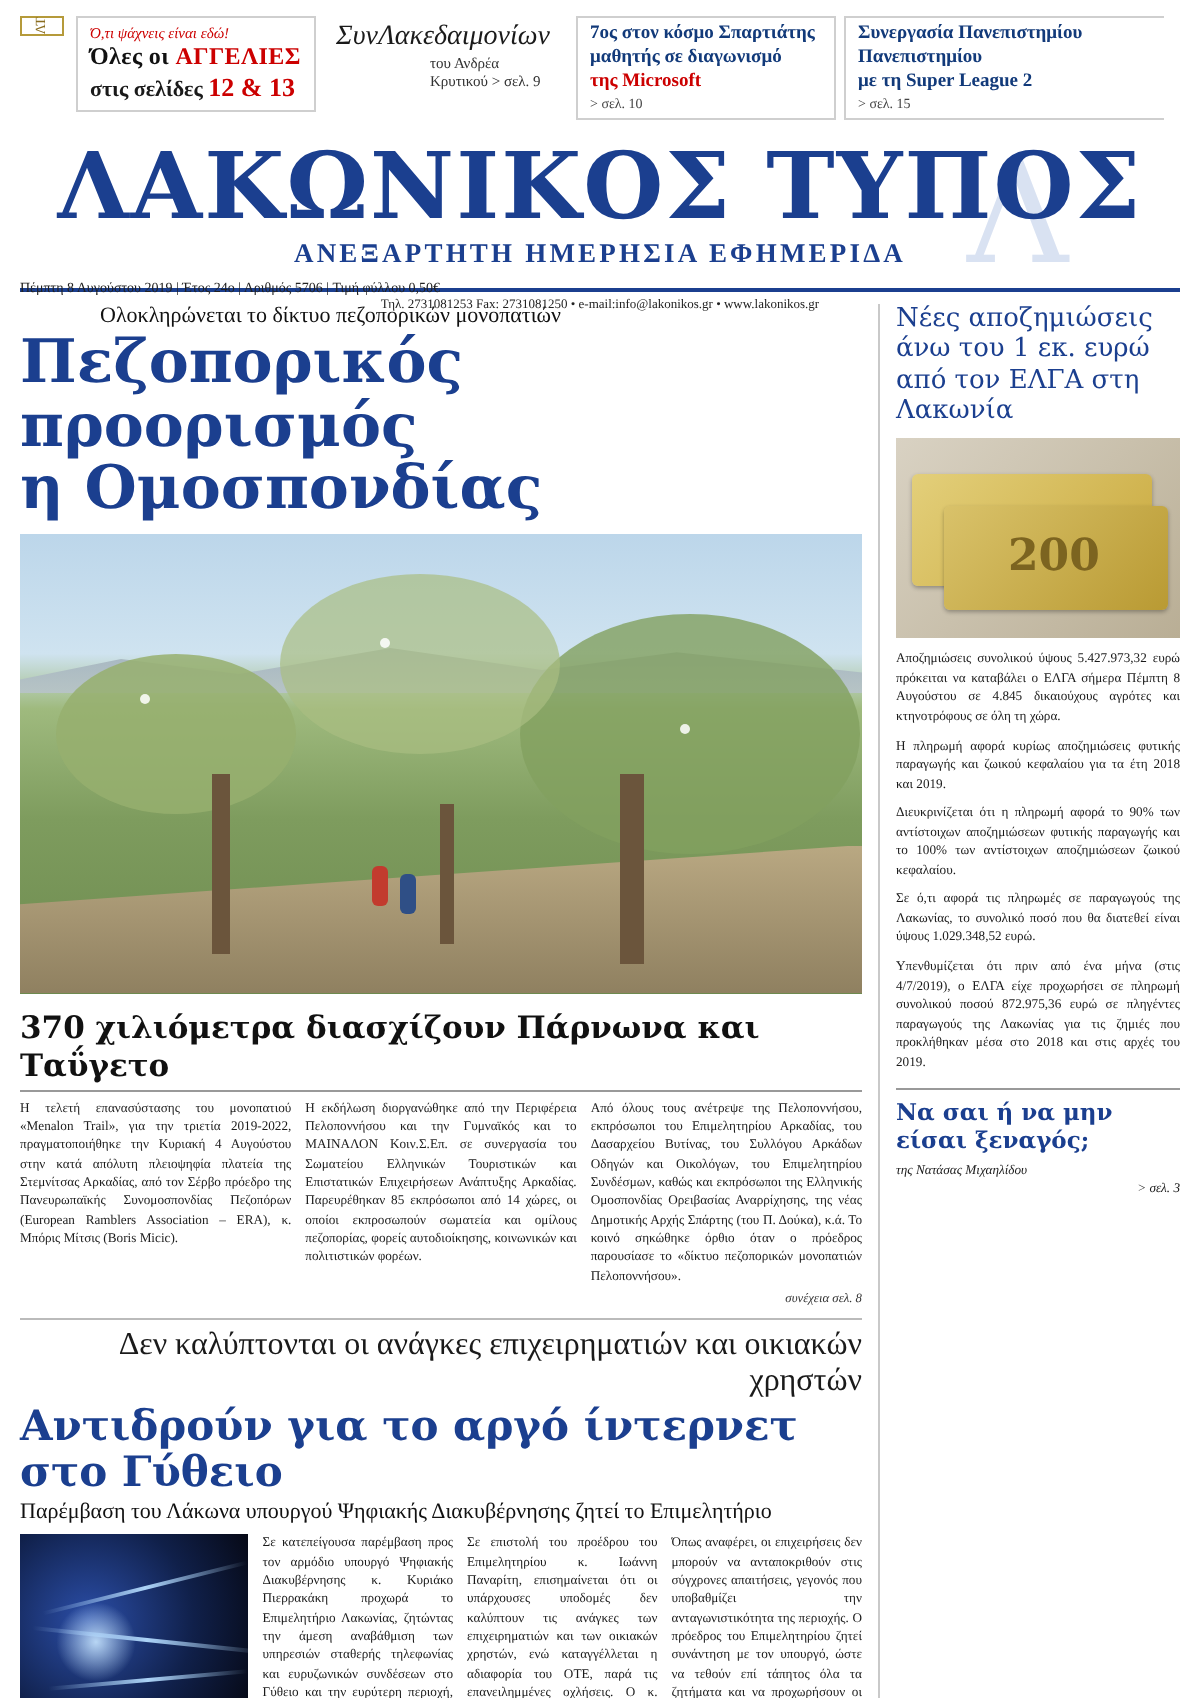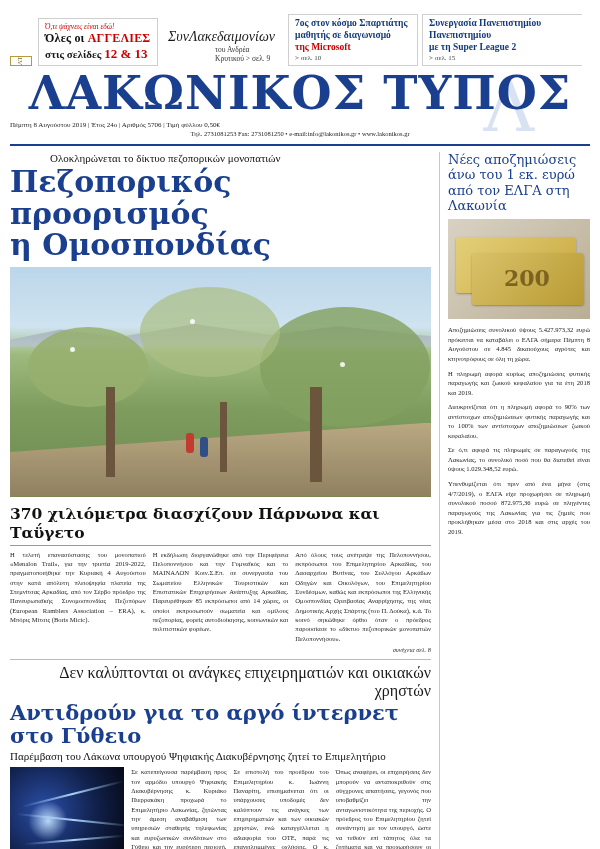--- a/index.html
+++ b/index.html
@@ -7,21 +7,21 @@
   body {
     width:600px; height:849px;
     background:#ffffff;
     font-family:"Liberation Serif", serif;
     color:#1a1a1a;
     overflow:hidden;
   }
   .page { position:relative; width:600px; height:849px; padding:8px 10px 0 10px; }
 
   
-  .topstrip { display:flex; align-items:flex-end; height:58px; gap:0; }
+  .topstrip { display:flex; align-items:flex-start; height:58px; gap:0; }
   .logo-box { width:22px; display:flex; flex-direction:column; align-items:center; justify-content:center;
               border:1px solid #b59a3a; margin-right:6px; }
   .logo-box .lg { font-size:7px; color:#8a6d1f; letter-spacing:0; line-height:1.1; transform:rotate(-90deg); white-space:nowrap;}
   .tbox { border:1px solid #cfcfcf; padding:3px 6px; margin-right:4px; display:flex; flex-direction:column; justify-content:center; }
   .tb1 { width:120px; }
   .tb1 .l1 { font-size:7.5px; color:#c00; font-style:italic; }
   .tb1 .l2 { font-size:12px; font-weight:bold; color:#111; letter-spacing:.2px; }
   .tb1 .l2 b { color:#c00; }
   .tb1 .l3 { font-size:11px; font-weight:bold; }
   .tb1 .l3 .pg { color:#c00; font-size:13px; }
@@ -134,20 +134,21 @@
       <div class="t">Πανεπιστημίου</div>
       <div class="t">με τη Super League 2</div>
       <div class="s">&gt; σελ. 15</div>
     </div>
   </div>
 
   <div class="masthead">
     <div class="ghost">Λ</div>
     <div class="mast-inner">
       <div class="mast-title">ΛΑΚΩΝΙΚΟΣ ΤΥΠΟΣ</div>
+      <div class="mast-sub">ΑΝΕΞΑΡΤΗΤΗ ΗΜΕΡΗΣΙΑ ΕΦΗΜΕΡΙΔΑ</div>
       <div class="mast-line2">Πέμπτη 8 Αυγούστου 2019 | Έτος 24ο | Αριθμός 5706 | Τιμή φύλλου 0,50€</div>
       <div class="mast-line3">Τηλ. 2731081253 Fax: 2731081250 • e-mail:info@lakonikos.gr • www.lakonikos.gr</div>
     </div>
   </div>
 
   <div class="content">
 
     <div class="left">
 
       <div class="kicker">Ολοκληρώνεται το δίκτυο πεζοπορικών μονοπατιών</div>
@@ -211,15 +212,20 @@
       </div>
 
       <div class="rail-cap">
         <p>Αποζημιώσεις συνολικού ύψους 5.427.973,32 ευρώ πρόκειται να καταβάλει ο ΕΛΓΑ σήμερα Πέμπτη 8 Αυγούστου σε 4.845 δικαιούχους αγρότες και κτηνοτρόφους σε όλη τη χώρα.</p>
         <p>Η πληρωμή αφορά κυρίως αποζημιώσεις φυτικής παραγωγής και ζωικού κεφαλαίου για τα έτη 2018 και 2019.</p>
         <p>Διευκρινίζεται ότι η πληρωμή αφορά το 90% των αντίστοιχων αποζημιώσεων φυτικής παραγωγής και το 100% των αντίστοιχων αποζημιώσεων ζωικού κεφαλαίου.</p>
         <p>Σε ό,τι αφορά τις πληρωμές σε παραγωγούς της Λακωνίας, το συνολικό ποσό που θα διατεθεί είναι ύψους 1.029.348,52 ευρώ.</p>
         <p>Υπενθυμίζεται ότι πριν από ένα μήνα (στις 4/7/2019), ο ΕΛΓΑ είχε προχωρήσει σε πληρωμή συνολικού ποσού 872.975,36 ευρώ σε πληγέντες παραγωγούς της Λακωνίας για τις ζημιές που προκλήθηκαν μέσα στο 2018 και στις αρχές του 2019.</p>
       </div>
 
+      <div class="rail-box">
+        <div class="t">Να σαι ή να μην είσαι ξεναγός;</div>
+        <div class="by">της Νατάσας Μιχαηλίδου</div>
+        <div class="pg">&gt; σελ. 3</div>
+      </div>
     </div>
   </div>
 </div>
 
 </body></html>

